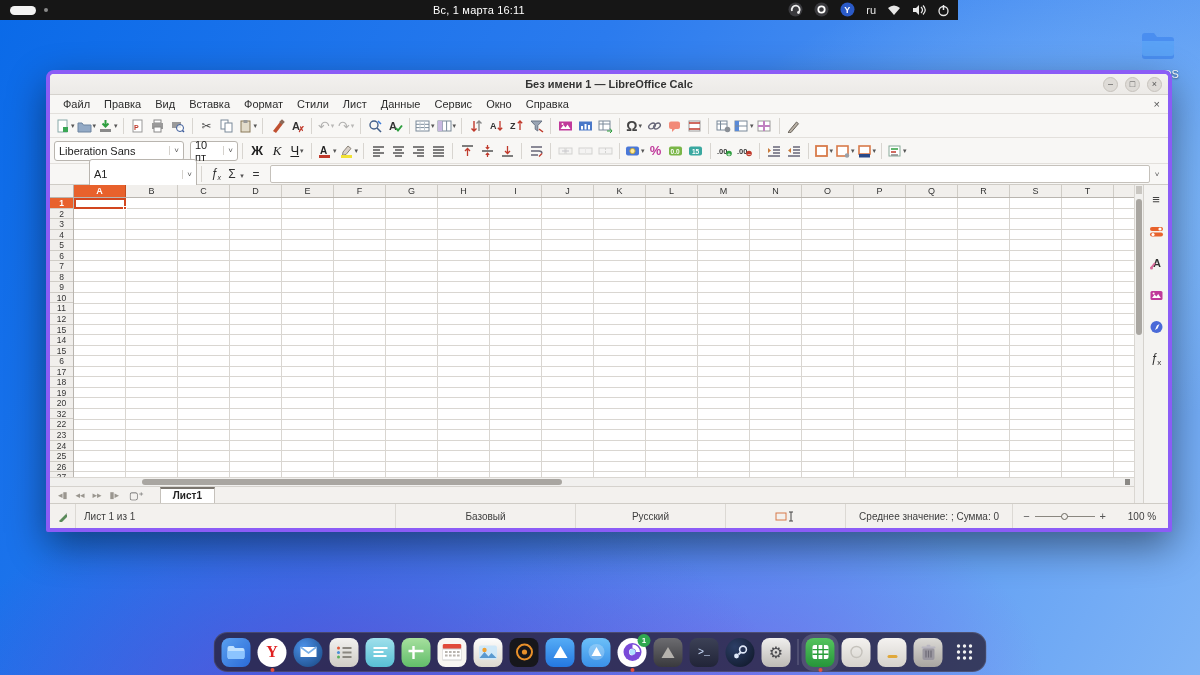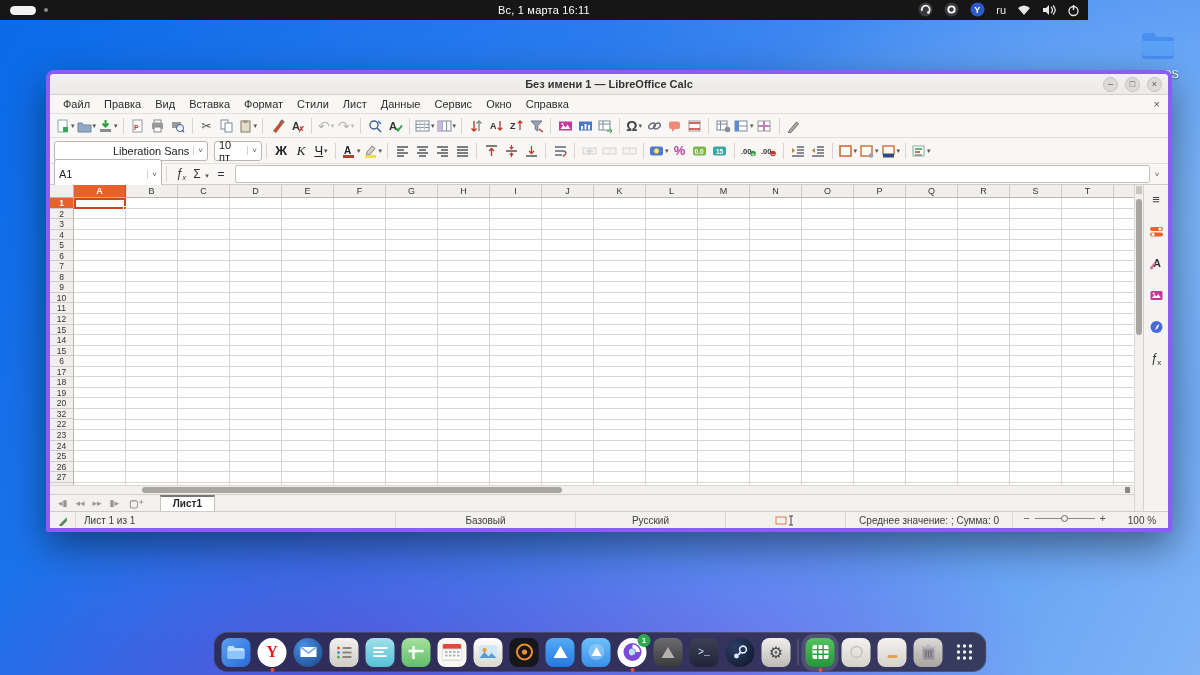--- a/index.html
+++ b/index.html
@@ -5,21 +5,21 @@
   * { margin:0; padding:0; box-sizing:border-box; }
   html,body { width:1200px; height:675px; overflow:hidden; }
   body { font-family:"Liberation Sans", sans-serif; position:relative;
     background:
       radial-gradient(ellipse 600px 380px at 88% 30%, rgba(150,205,255,.55), transparent 60%),
       radial-gradient(ellipse 700px 420px at 30% 108%, rgba(110,60,205,.75), transparent 62%),
       radial-gradient(ellipse 500px 300px at 62% 100%, rgba(130,90,230,.55), transparent 60%),
       linear-gradient(118deg,#0a6ae8 0%,#2b7bee 40%,#4e92f2 65%,#7fb4f6 100%);
   }
   
-  .topbar { position:absolute; top:0; left:0; width:1088px; height:20px; background:#161616; display:flex; align-items:center; color:#fff; font-size:11px; z-index:50; }
+  .topbar { position:absolute; top:0; left:0; width:958px; height:20px; background:#161616; display:flex; align-items:center; color:#fff; font-size:11px; z-index:50; }
   .tb-left { position:absolute; left:10px; display:flex; align-items:center; gap:8px; }
   .pill { width:26px; height:9px; background:#f2f2f2; border-radius:5px; }
   .dot-s { width:4px; height:4px; background:#8a8a8a; border-radius:50%; }
   .tb-clock { margin:0 auto; letter-spacing:.2px; }
   .tb-right { position:absolute; right:8px; display:flex; align-items:center; gap:11px; }
   .kbd { font-size:11px; color:#e8e8e8; }
   
   .desk-folder { position:absolute; top:30px; left:1136px; width:44px; text-align:center; z-index:1; }
   .desk-folder .flabel { color:#fff; font-size:11px; text-shadow:0 1px 2px rgba(0,0,0,.5); margin-top:2px; margin-left:26px; }
   
@@ -36,25 +36,25 @@
   .tbar1 { height:24px; } .tbar2 { height:26px; }
   .tbi { display:inline-flex; align-items:center; justify-content:center; height:20px; min-width:20px; padding:0 1px; border-radius:2px; position:relative; }
   .tbi svg { display:block; }
   .dd { font-size:7px; color:#555; margin-left:1px; }
   .tsep { width:1px; height:16px; background:#d8d5d0; margin:0 4px; flex:0 0 auto; }
   .dis { opacity:.38; }
   .glyph { font-size:12px; color:#444; line-height:1; }
   .combo { display:flex; align-items:center; background:#fff; border:1px solid #b9b5af; border-radius:3px; height:20px; font-size:11px; color:#222; padding:0 4px; }
   .combo .cval { flex:1; }
   .combo .cdd { border-left:1px solid #d5d2cd; margin-left:4px; padding-left:4px; color:#555; font-size:8px; }
-  .fontbox { width:154px;text-align:right; } .sizebox { width:48px; margin-left:6px; }
+  .fontbox { width:130px; } .sizebox { width:48px; margin-left:6px; }
   .txtg { font-size:13px; color:#222; line-height:1; }
   
   .fbar { height:22px; display:flex; align-items:center; background:#f8f7f5; border-top:1px solid #e3e0dc; border-bottom:1px solid #cfccc6; padding:0 4px; flex:0 0 auto; }
-  .namebox { width:108px; height:30px; }
+  .namebox { width:108px; height:30px;margin-left:35px; }
   .fbtn { width:20px; text-align:center; font-size:12px; color:#333; }
   .finput { flex:1; height:18px; background:#fff; border:1px solid #c5c1bb; border-radius:2px; margin-left:4px; }
   .fexp { width:14px; font-size:8px; color:#555; text-align:center; }
   
   .middle { flex:1; display:flex; min-height:0; }
   .sheetcol { flex:1; display:flex; flex-direction:column; min-width:0; }
   
   .gridwrap { flex:1; position:relative; overflow:hidden; background:#fff; }
   .colheads { display:flex; height:13px; background:#f1efec; border-bottom:1px solid #b9b5af; }
   .corner { width:24px; flex:0 0 auto; background:#f1efec; border-right:1px solid #b9b5af; }
@@ -80,21 +80,21 @@
   .hendbtn { position:absolute; right:4px; top:1px; width:5px; height:6px; background:#8a8884; }
   
   .tabrow { height:17px; background:#f3f1ee; border-top:1px solid #d5d2cd; display:flex; align-items:flex-end; padding-left:4px; flex:0 0 auto; }
   .navbtn { font-size:9px; color:#9a968f; padding:0 4px; line-height:15px; }
   .addsheet { font-size:10px; color:#555; padding:0 6px; line-height:15px; }
   .sheettab { background:#fff; border:1px solid #c5c1bb; border-bottom:none; border-top:2px solid #7a756e; font-size:10px; font-weight:bold; color:#222; padding:0 12px; line-height:14px; margin-left:10px; }
   
   .sidebar { width:25px; flex:0 0 auto; background:#f4f3f1; border-left:1px solid #d5d2cd; display:flex; flex-direction:column; align-items:center; padding-top:4px; gap:12px; }
   .sbi { width:20px; height:20px; display:flex; align-items:center; justify-content:center; border-radius:3px; }
   
-  .statusbar { height:17px; background:#f3f1ee; border-top:1px solid #cfccc6; display:flex; align-items:flex-start; font-size:10px; color:#3e3e3e; flex:0 0 auto; }
+  .statusbar { height:25px; background:#f3f1ee; border-top:1px solid #cfccc6; display:flex; align-items:center; font-size:10px; color:#3e3e3e; flex:0 0 auto; }
   .st-seg { display:flex; align-items:center; height:100%; padding:0 8px; border-right:1px solid #dcd9d4; }
   .zoomctl { display:flex; align-items:center; gap:5px; padding:0 10px; }
   .zline { width:60px; height:1px; background:#8a8780; position:relative; }
   .zknob { position:absolute; left:26px; top:-3px; width:7px; height:7px; border:1px solid #6a675f; border-radius:50%; background:#f3f1ee; }
   .zmark { font-size:11px; color:#555; }
   
   .dock { position:absolute; left:50%; transform:translateX(-50%); bottom:3px; height:40px; background:rgba(38,32,54,.78); border:1px solid rgba(255,255,255,.12); border-radius:14px; display:flex; align-items:center; padding:0 7px; gap:7px; z-index:40; }
   .ditem { width:29px; height:29px; border-radius:8px; display:flex; align-items:center; justify-content:center; position:relative; flex:0 0 auto; }
   .ditem.circle { border-radius:50%; }
   .ditem.active { outline:4px solid rgba(255,255,255,.14); background-clip:padding-box; }

